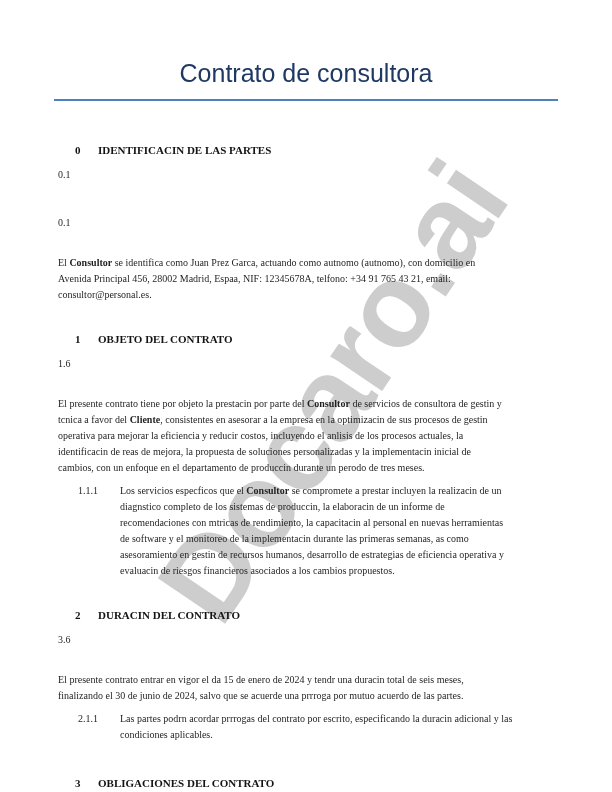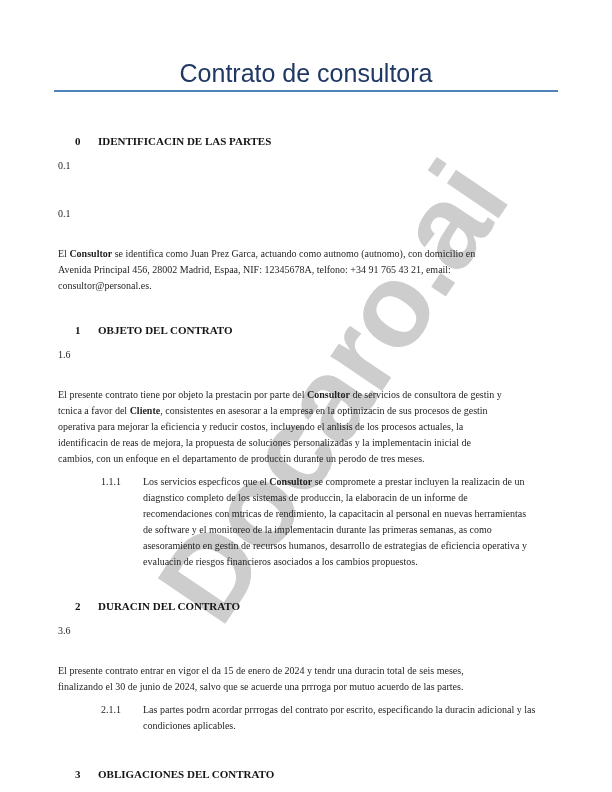--- a/index.html
+++ b/index.html
@@ -11,36 +11,36 @@
     position:absolute; left:332px; top:392px;
     transform:translate(-50%,-50%) rotate(-56deg);
     font-family:"Liberation Sans", sans-serif; font-weight:700;
     font-size:118px; color:#cdcdcd; white-space:nowrap; z-index:0;
     letter-spacing:-2px; user-select:none;
   }
   .content { position:relative; z-index:1; padding:58px 54px 0 54px; }
   .title {
     margin:0; font-family:"Liberation Sans", sans-serif; font-weight:400;
     font-size:25px; line-height:30px; color:#1F3864; text-align:center;
-    padding-bottom:2px; border-bottom:2px solid #4F81BD;
+    padding-bottom:11px; border-bottom:2px solid #4F81BD;
   }
   .sec-heading {
     display:flex; margin-top:29px; margin-left:21px;
     font-weight:700; font-size:11px; line-height:14px; color:#141414;
   }
   .sec-heading.first { margin-top:42px; }
   .sec-heading.last  { margin-top:33px; }
   .h-num { flex:0 0 23px; }
   .h-text { flex:1; }
   .item { display:flex; font-size:10px; line-height:16px; }
   .item .num { flex:0 0 40px; }
   .item .txt { flex:1; }
   .item.lvl1 { margin-left:4px;  margin-top:8px;flex-direction:column; }
   .item.lvl1.after-h { margin-top:10px; }
-  .item.lvl2 { margin-left:47px; margin-top:7px; }
+  .item.lvl2 { margin-left:24px; margin-top:7px; }
   .item.lvl2 .num { flex:0 0 42px; }
   .lvl1 .txt { max-width:446px; }
   .lvl2 .txt { max-width:394px; }
   b { font-weight:700; }
 </style>
 </head>
 <body>
 
 <div class="watermark">Docaro.ai</div>
 

